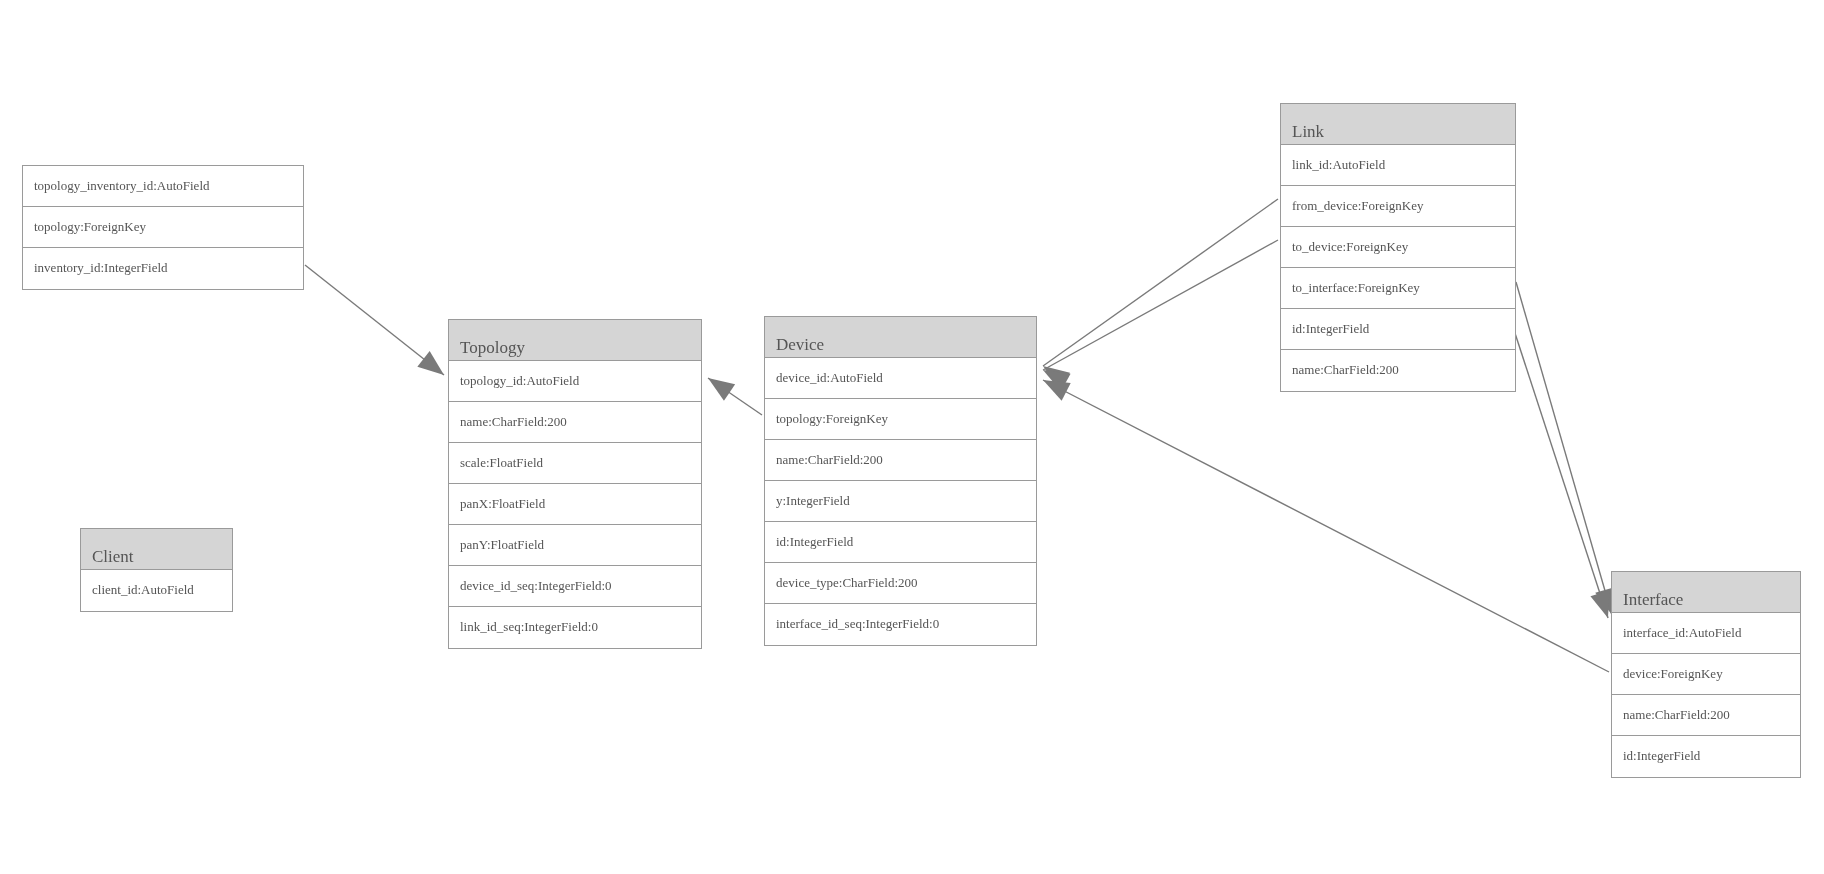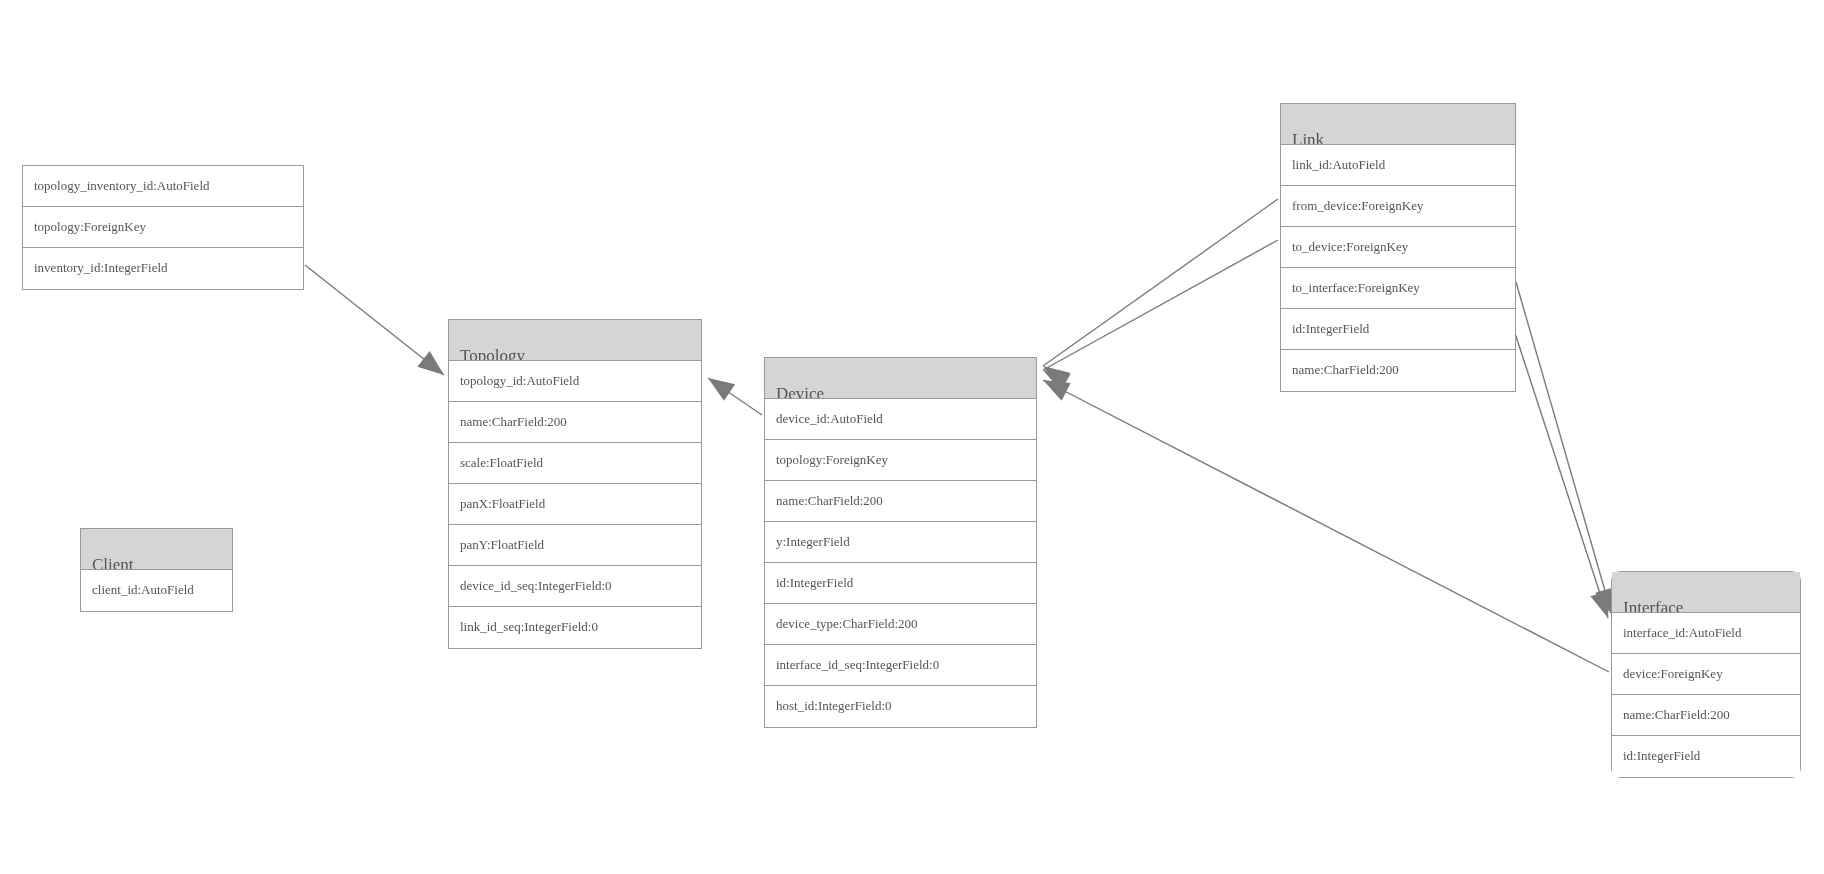--- a/index.html
+++ b/index.html
@@ -31,21 +31,21 @@
     z-index: 2;
   }
   .entity-header {
     box-sizing: border-box;
     background: #d5d5d5;
     border-bottom: 1px solid #9a9a9a;
     color: #555555;
     font-size: 17px;
     line-height: 40px;
     height: 41px;
-    padding: 16px 0 0 11px;
+    padding: 8px 0 0 11px;
     white-space: nowrap;
     overflow: hidden;
   }
   .entity-field {
     box-sizing: border-box;
     height: 41px;
     line-height: 40px;
     border-bottom: 1px solid #9a9a9a;
     color: #555555;
     font-size: 13px;
@@ -105,41 +105,40 @@
       <div class="entity" style="left: 448px; top: 319px; width: 254px;">
         <div class="entity-header">Topology</div>
         <div class="entity-field">topology_id:AutoField</div>
         <div class="entity-field">name:CharField:200</div>
         <div class="entity-field">scale:FloatField</div>
         <div class="entity-field">panX:FloatField</div>
         <div class="entity-field">panY:FloatField</div>
         <div class="entity-field">device_id_seq:IntegerField:0</div>
         <div class="entity-field">link_id_seq:IntegerField:0</div>
       </div>
-      <div class="entity" style="left: 764px; top: 316px; width: 273px; margin-top: 41px;">
+      <div class="entity" style="left: 764px; top: 316px; width: 273px;">
         <div class="entity-header">Device</div>
         <div class="entity-field">device_id:AutoField</div>
         <div class="entity-field">topology:ForeignKey</div>
         <div class="entity-field">name:CharField:200</div>
         <div class="entity-field">y:IntegerField</div>
         <div class="entity-field">id:IntegerField</div>
         <div class="entity-field">device_type:CharField:200</div>
         <div class="entity-field">interface_id_seq:IntegerField:0</div>
-        <div class="entity-field">host_id:IntegerField:0</div>
       </div>
       <div class="entity" style="left: 1280px; top: 103px; width: 236px;">
         <div class="entity-header">Link</div>
         <div class="entity-field">link_id:AutoField</div>
         <div class="entity-field">from_device:ForeignKey</div>
         <div class="entity-field">to_device:ForeignKey</div>
         <div class="entity-field">to_interface:ForeignKey</div>
         <div class="entity-field">id:IntegerField</div>
         <div class="entity-field">name:CharField:200</div>
       </div>
-      <div class="entity" style="left: 1611px; top: 571px; width: 190px; border-radius: 10px;">
+      <div class="entity" style="left: 1611px; top: 571px; width: 190px;">
         <div class="entity-header">Interface</div>
         <div class="entity-field">interface_id:AutoField</div>
         <div class="entity-field">device:ForeignKey</div>
         <div class="entity-field">name:CharField:200</div>
         <div class="entity-field">id:IntegerField</div>
       </div>
     </div>
 </div>
 
 </body></html>

